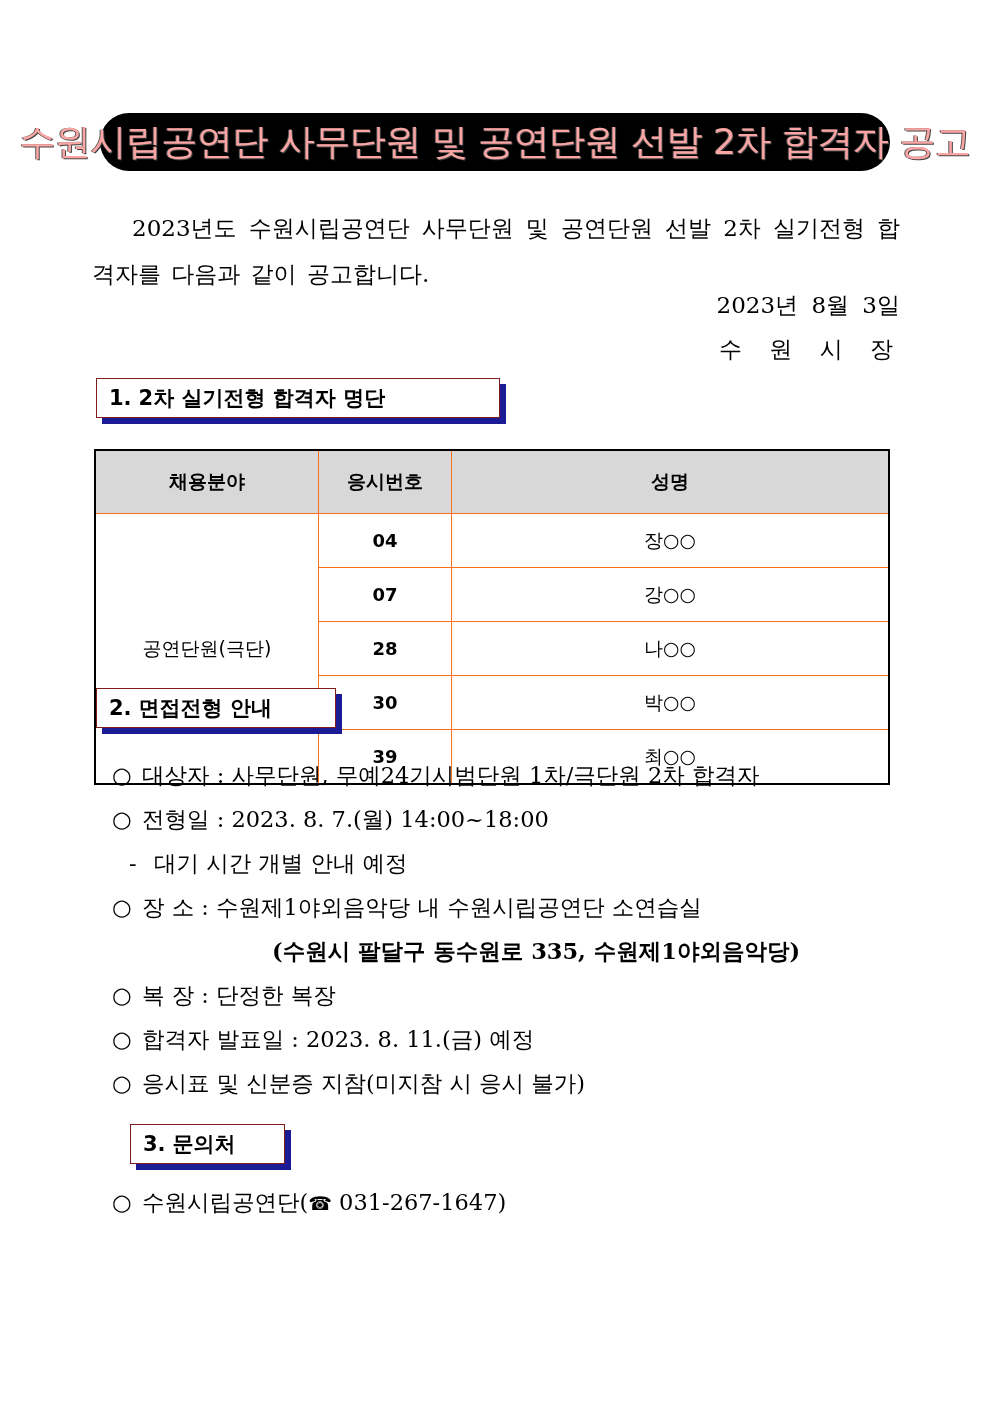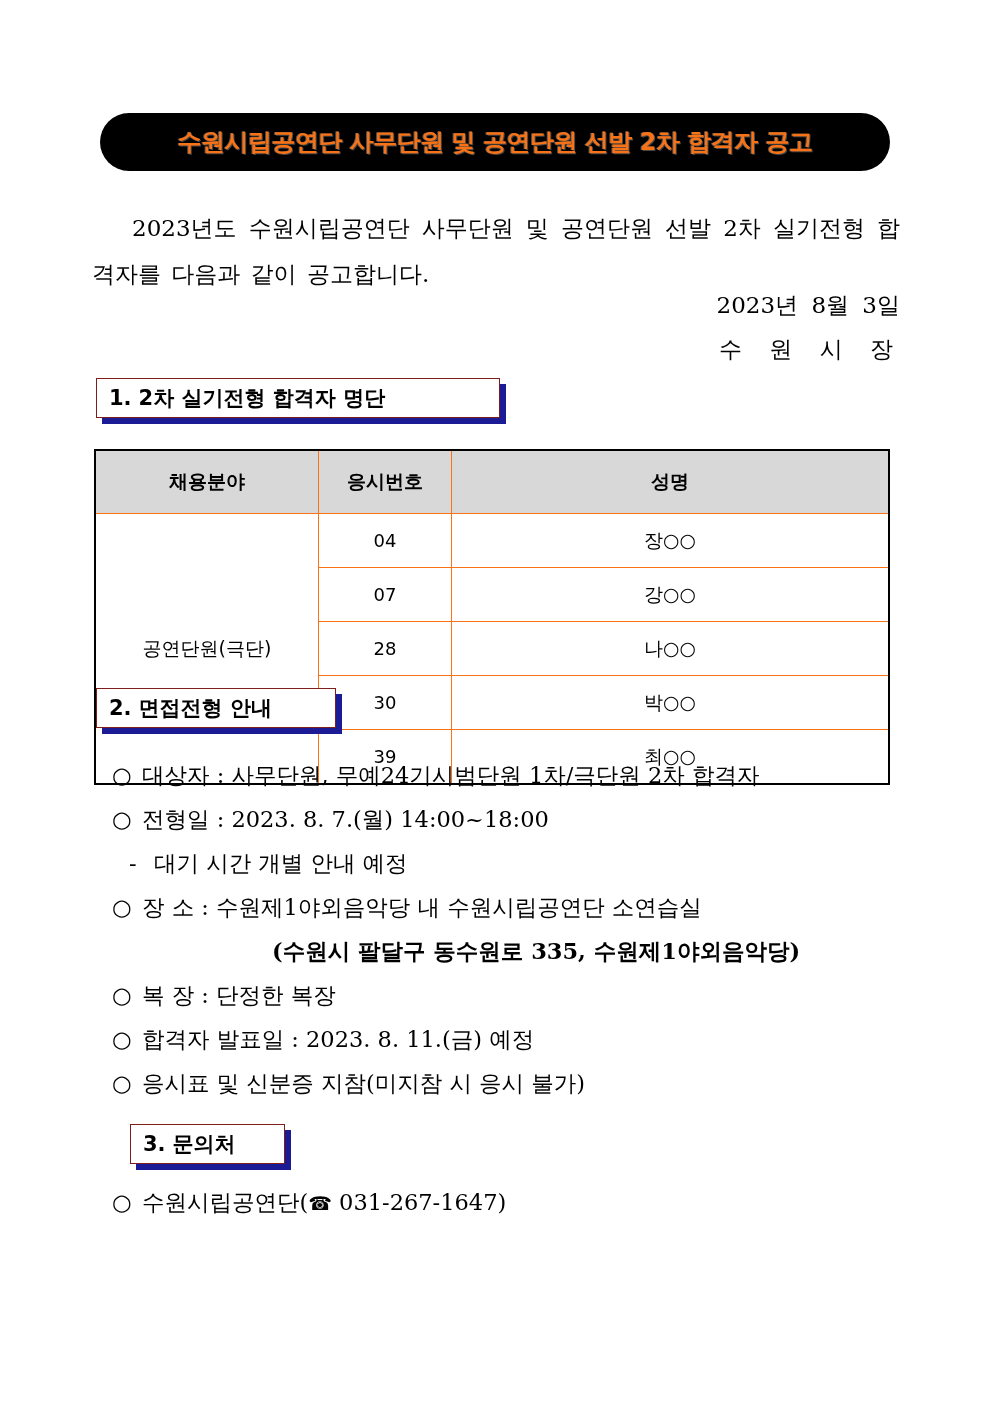--- a/index.html
+++ b/index.html
@@ -31,24 +31,24 @@
     width: 790px;
     height: 58px;
     background: #000000;
     border-radius: 40px;
     display: flex;
     align-items: center;
     justify-content: center;
     box-sizing: border-box;
   }
   .title-pill-text {
-    color: #f97316;
-    font-family: "DejaVu Sans", "Liberation Sans", sans-serif;
-    font-weight: bold;
-    font-size: 24px;
+    color: #fca5a5;
+    font-family: "DejaVu Sans", "Liberation Sans", sans-serif;
+    font-weight: normal;
+    font-size: 36px;
     letter-spacing: -0.5px;
     white-space: nowrap;
     text-shadow: 1px 1px 0 #444, -1px 0 0 #555;
   }
 
   
   .intro {
     position: absolute;
     left: 92px;
     top: 205px;
@@ -125,21 +125,21 @@
   }
   table.list tbody td {
     height: 29px;
     font-size: 19px;
   }
   table.list tbody td.field {
     font-size: 19px;
   }
   table.list tbody td.num {
     font-family: "DejaVu Sans", "Liberation Sans", sans-serif;
-    font-weight: normal;
+    font-weight: bold;
     font-size: 18px;
   }
   .tbl-wrap table.list {
     outline: 2px solid #000000;
     outline-offset: -1px;
   }
   col.c1 { width: 223px; }
   col.c2 { width: 133px; }
   col.c3 { width: 437px; }
 

